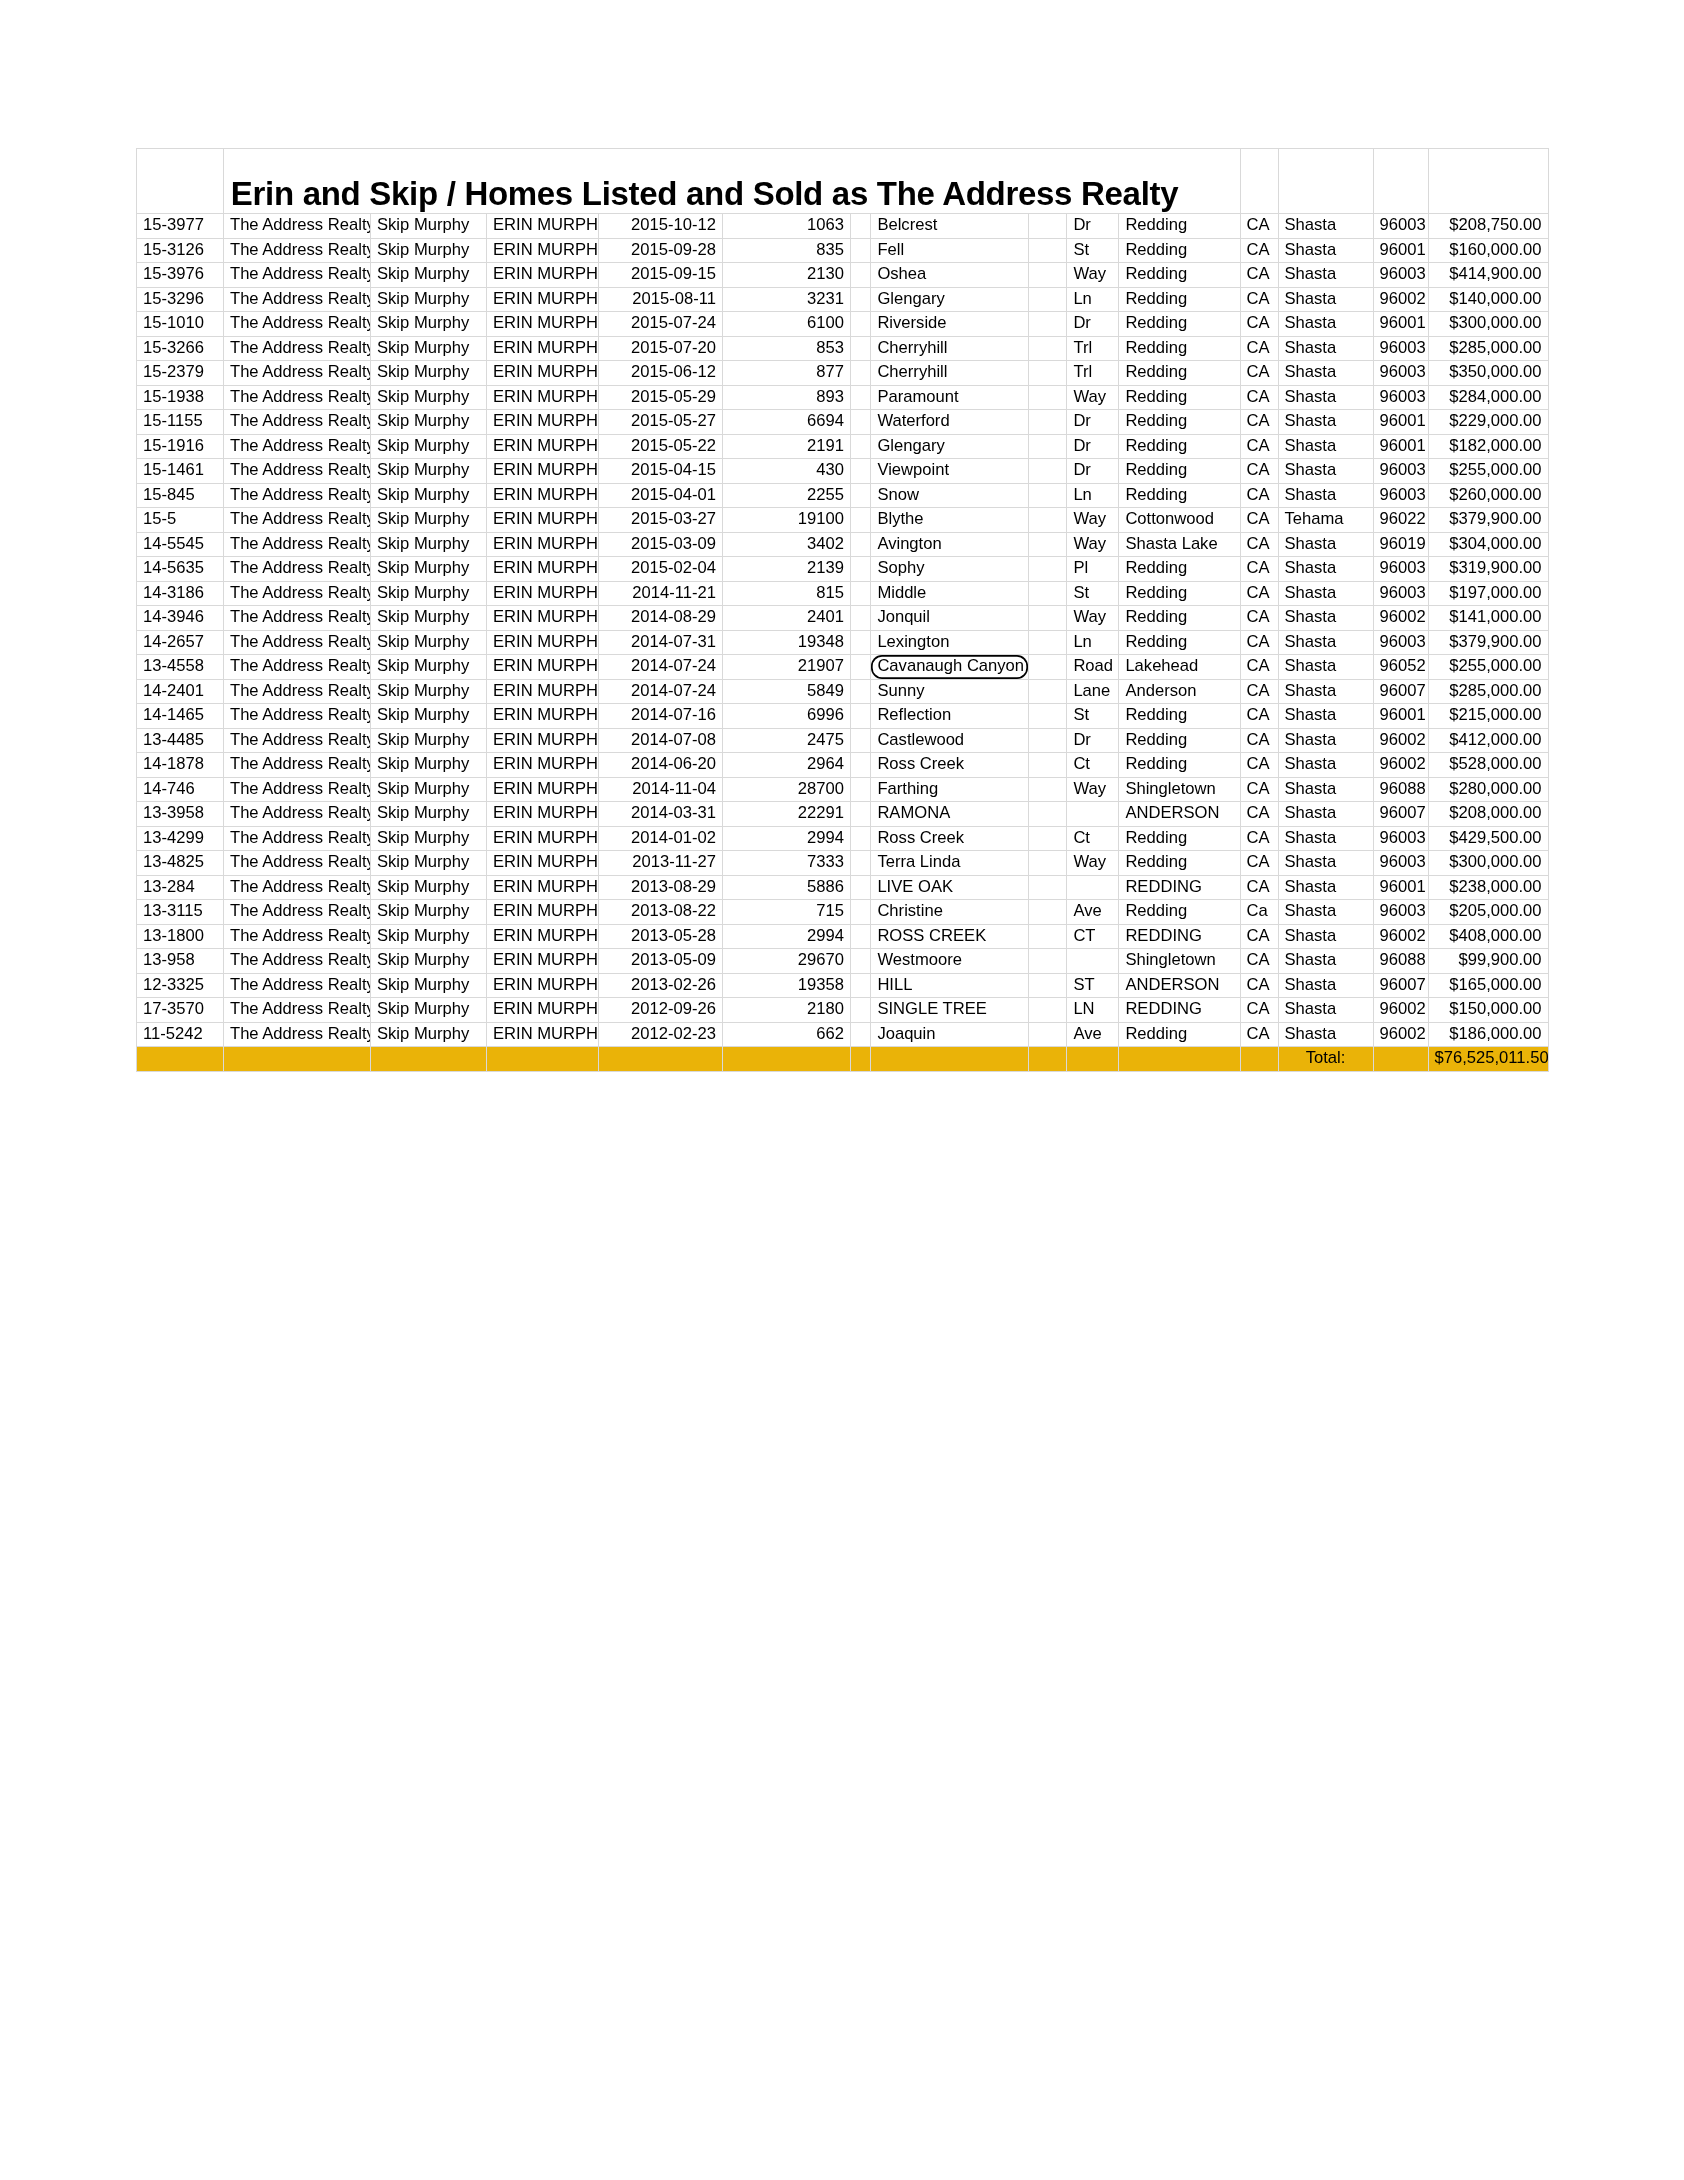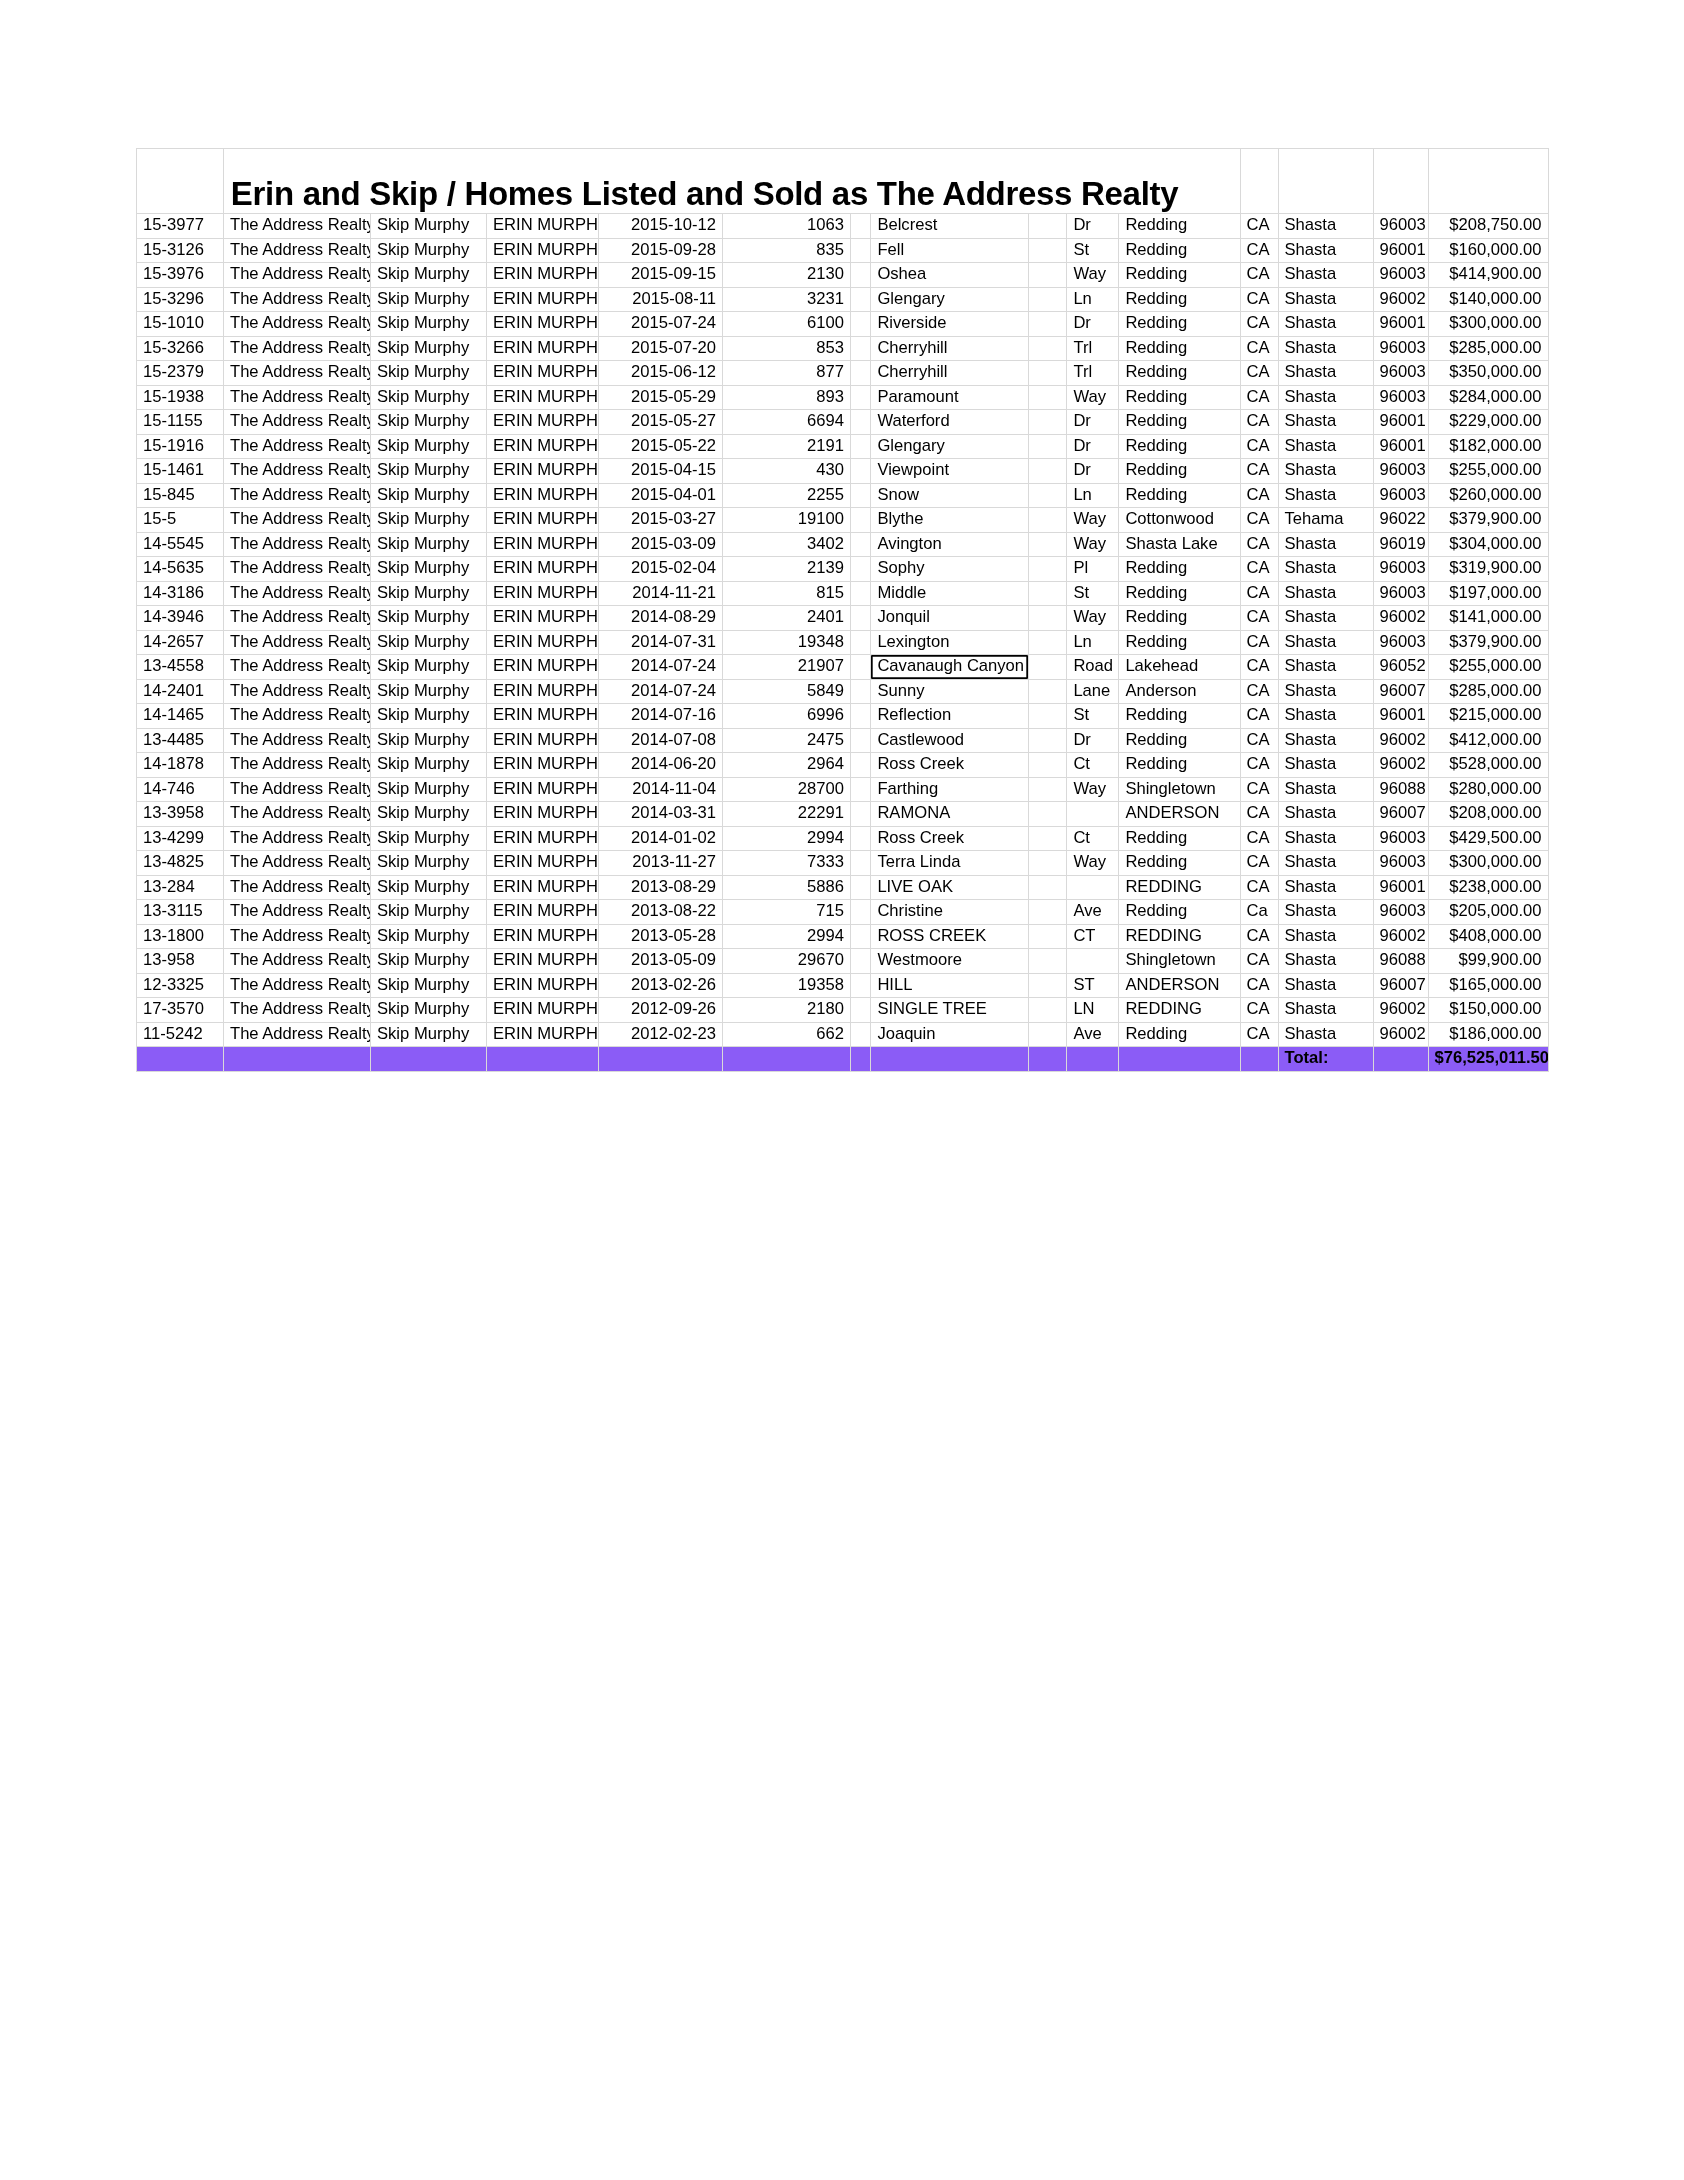--- a/index.html
+++ b/index.html
@@ -49,26 +49,26 @@
   }
   
   tr.header-row td {
     height:27px;
     background:#c9c9c9;
     border:0.9px solid #a8a8a8;
     font-weight:bold;
   }
   
   tr.data-row td { height:24.5px; background:#ffffff; }
-  tr.total-row td { height:24.5px; background:#8b5cf6; font-weight:bold; }
+  tr.total-row td { height:24.5px; background:#eab308; font-weight:normal;text-align:center; }
   .al { text-align:left; }
   .ar { text-align:right; }
   td.boxed {
     box-shadow:inset 0 0 0 1.7px #000000;
-    border-radius:1px;
+    border-radius:11px;
   }
 </style>
 </head>
 <body>
 
 <div class="page">
   <div class="sheet-wrap">
     <table class="sheet">
       <colgroup>
           <col style="width: 87px;">

